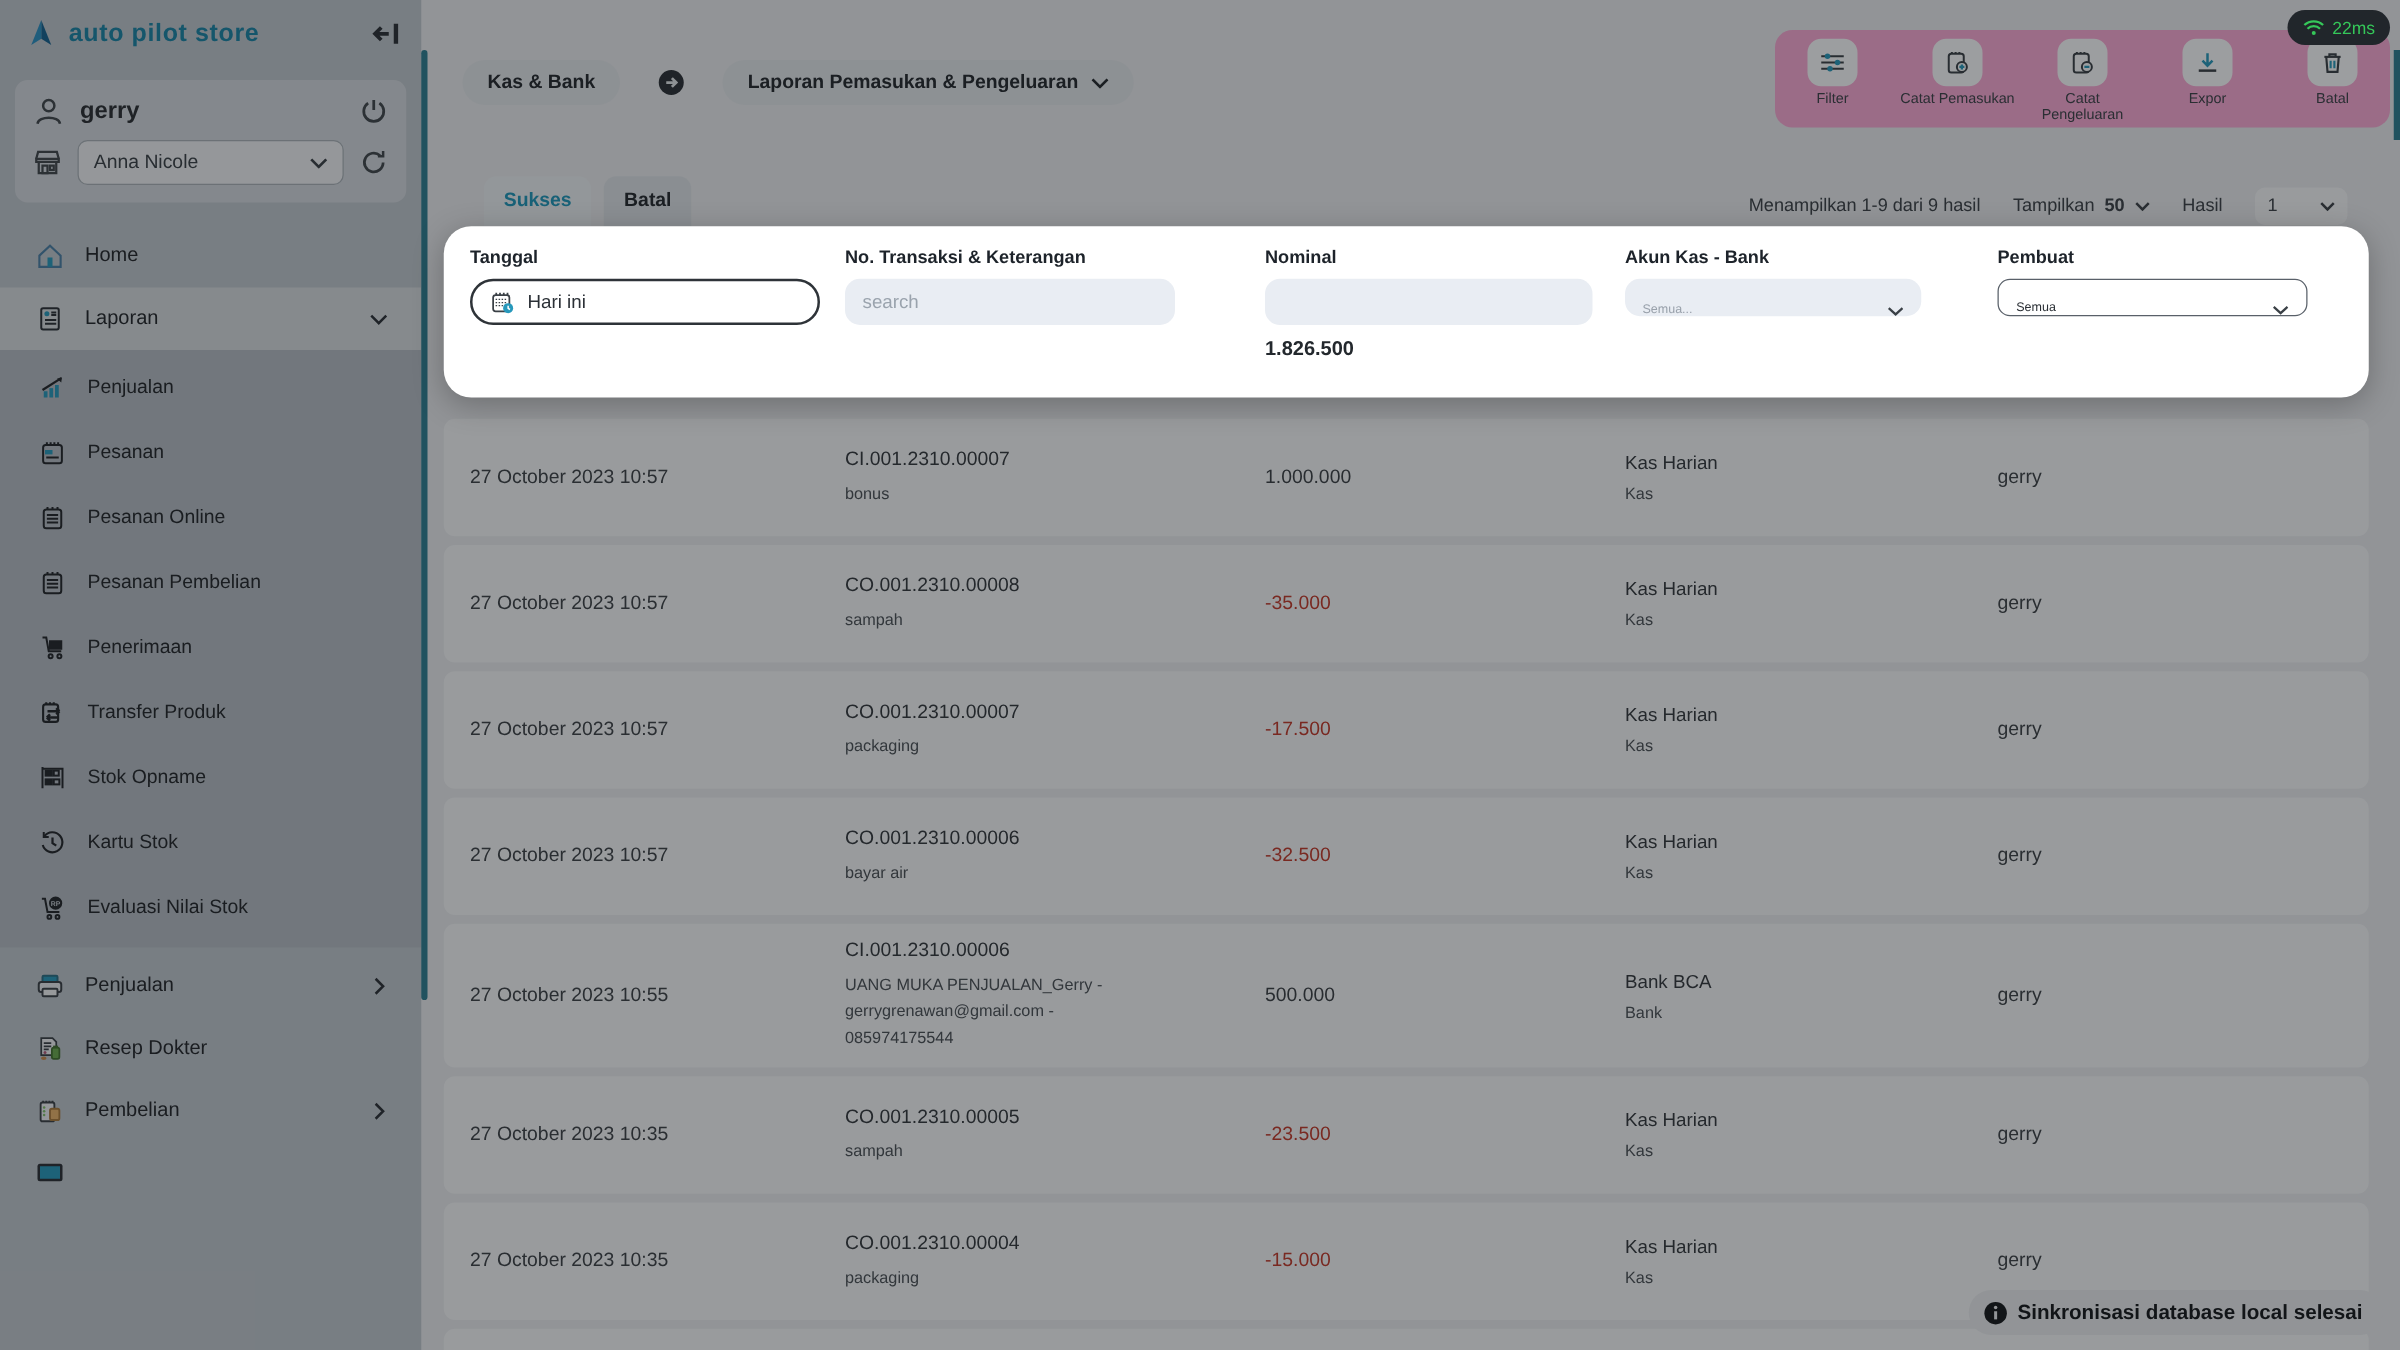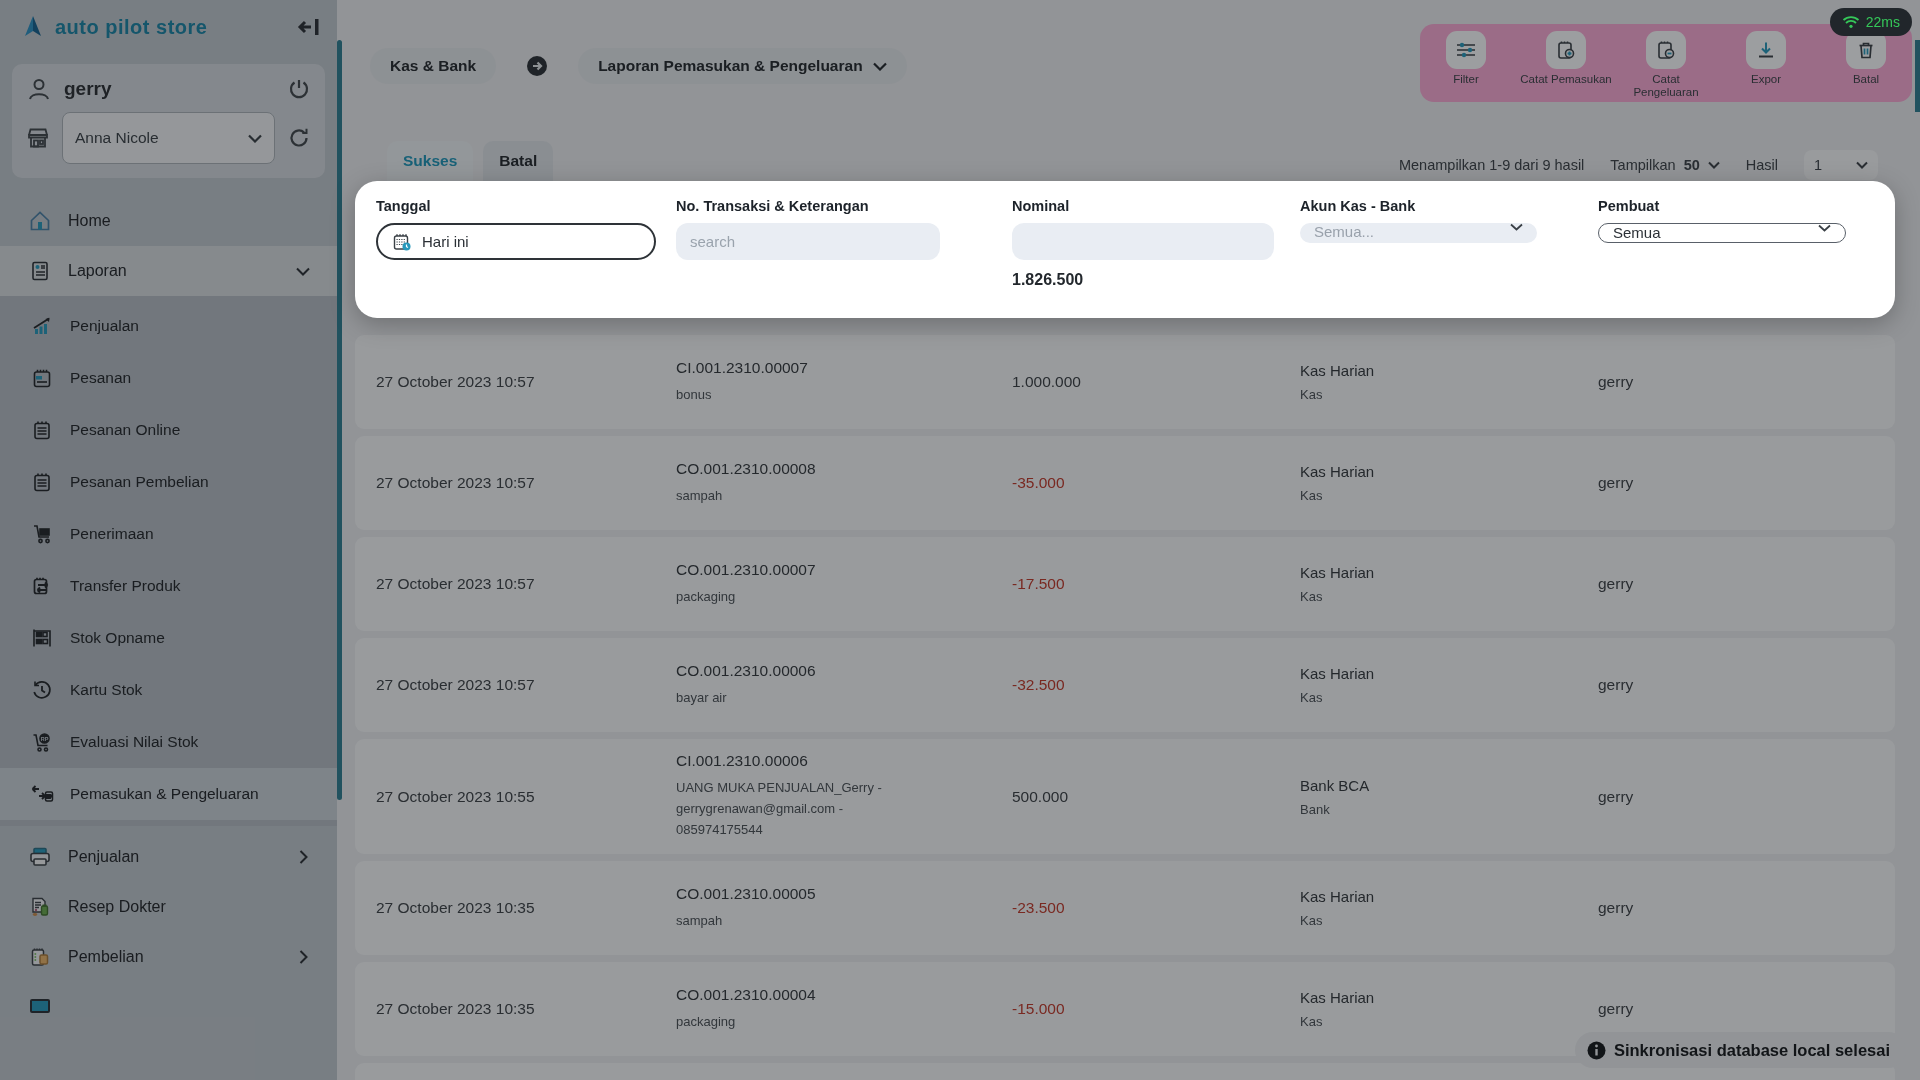--- a/index.html
+++ b/index.html
@@ -9,21 +9,21 @@
   
   .sidebar { position:absolute; left:0; top:0; width:337px; height:1080px; background:#bfc6cd; z-index:1; }
   .logo-row { display:flex; align-items:center; gap:9px; padding:14px 16px 10px 20px; }
   .logo-text { font-size:20px; font-weight:600; letter-spacing:.5px; color:#1a84a6; flex:0 0 auto; }
   .collapse-btn { margin-left:auto; display:flex; align-items:center; }
   .user-card { margin:14px 12px 0 12px; background:#d2d8de; border-radius:10px; padding:12px 14px 14px 14px; }
   .uc-row { display:flex; align-items:center; gap:12px; }
   .uc-row + .uc-row { margin-top:10px; }
   .user-name { font-size:19px; font-weight:bold; color:#2a2e33; }
   .uc-spacer { margin-left:auto; }
-  .store-select { flex:1; display:flex; align-items:center; justify-content:space-between; background:#eef1f4; border:1px solid #aab1b8; border-radius:8px; height:52px; padding:0 12px; font-size:15.5px; color:#3a4046; }
+  .store-select { flex:1; display:flex; align-items:center; justify-content:space-between; background:#eef1f4; border:1px solid #aab1b8; border-radius:8px; height:36px; padding:0 12px; font-size:15.5px; color:#3a4046; }
   .menu { margin-top:18px; }
   .mitem { display:flex; align-items:center; gap:16px; padding:0 22px 0 28px; height:50px; font-size:16px; color:#22262a; cursor:pointer; }
   .mitem.hl { background:#d5dade; }
   .submenu { background:#b4bbc3; padding:4px 0 6px 0; }
   .submenu .mitem { padding-left:30px; height:52px; font-size:15.5px; }
   .mitem.active { background:#c9d0d7; }
   .chev-right, .chev-down { margin-left:auto; }
   .ic { flex:0 0 24px; display:flex; align-items:center; justify-content:center; }
 
   
@@ -54,21 +54,21 @@
   
   .filter-card { position:absolute; left:18px; top:181px; width:1540px; height:137px; background:#ffffff; border-radius:22px; z-index:60; box-shadow:0 6px 24px rgba(0,0,0,.25); }
   .fgrid { display:grid; grid-template-columns:300px 336px 288px 298px 1fr; padding:17px 26px 0 21px; }
   .flabel { font-size:14.5px; font-weight:bold; color:#1d232a; margin-bottom:9px; }
   .date-input { width:280px; height:37px; border:2px solid #2e3338; border-radius:19px; background:#fff; display:flex; align-items:center; gap:10px; padding:0 14px; font-size:15px; color:#2b3036; }
   .gray-input { height:37px; border:none; border-radius:12px; background:#e9edf3; padding:0 14px; font-size:15px; color:#2b3036; font-family:"Liberation Sans",sans-serif; outline:none; }
   .gray-input::placeholder { color:#9aa3ad; }
   .search-input { width:264px; }
   .nominal-input { width:262px; }
   .total { margin-top:11px; font-size:16px; font-weight:bold; color:#23282d; }
-  .sel { height:20px; border-radius:12px; display:flex; align-items:flex-start; justify-content:space-between; padding:0 14px; font-size:15px; cursor:pointer; }
+  .sel { height:30px; border-radius:12px; display:flex; align-items:flex-end; justify-content:space-between; padding:0 14px; font-size:10px; cursor:pointer; }
   .sel-gray { width:237px; background:#e9edf3; color:#99a1ab; }
   .sel-border { width:248px; background:#fff; border:1.5px solid #596069; color:#2b3036; border-radius:10px; }
 
   
   .rows { position:absolute; left:18px; top:335px; width:1540px; }
   .trow { display:grid; grid-template-columns:300px 336px 288px 298px 1fr; align-items:center; background:#f5f7f9; border-radius:9px; min-height:94px; padding-left:21px; margin-bottom:7px; }
   .trow.tall { min-height:115px; }
   .c-date { font-size:15.5px; color:#3c4146; }
   .c-trx .t1 { font-size:15.5px; color:#33383d; margin-bottom:8px; }
   .c-trx .t2 { font-size:13px; color:#4a5056; max-width:218px; line-height:1.6; }
@@ -266,32 +266,20 @@
           <span class="ic">
             <svg width="22" height="22" viewBox="0 0 22 22" fill="none" stroke="#22262a" stroke-width="1.6">
                 <path d="M2.5 4 h2.5 l2 10.5 h9.5"></path>
                 <circle cx="8.5" cy="18.5" r="1.5"></circle>
                 <circle cx="15" cy="18.5" r="1.5"></circle>
                 <circle cx="13.5" cy="7.5" r="4.5" fill="#22262a"></circle>
                 <text x="13.5" y="9.5" font-size="5.5" fill="#bfc6cd" text-anchor="middle" stroke="none" font-family="Liberation Sans,sans-serif" font-weight="bold">RP</text>
               </svg>
           </span>
           <span>Evaluasi Nilai Stok</span>
-        </div>
-        <div class="mitem active">
-          <span class="ic">
-            <svg width="24" height="22" viewBox="0 0 24 22" fill="none" stroke="#22262a" stroke-width="1.8">
-                <path d="M9 6 H2.5 M2.5 6 l3 -3 M2.5 6 l3 3"></path>
-                <path d="M9 13 h6 M15 13 l-3 -3 M15 13 l-3 3"></path>
-                <rect x="15.5" y="9" width="7" height="9" rx="1.5" stroke-width="1.5"></rect>
-                <circle cx="19" cy="13.5" r="2.6" fill="#22262a" stroke="none"></circle>
-                <text x="19" y="15.2" font-size="3.8" fill="#c9d0d7" text-anchor="middle" font-family="Liberation Sans,sans-serif" font-weight="bold">RP</text>
-              </svg>
-          </span>
-          <span>Pemasukan &amp; Pengeluaran</span>
         </div>
       </div>
 
       <div class="mitem" style="margin-top:6px;">
         <span class="ic">
           <svg width="24" height="22" viewBox="0 0 24 22" fill="none" stroke="#3a4046" stroke-width="1.6">
               <rect x="6" y="2.5" width="12" height="5" rx="1" fill="#2798bb" stroke="#2b6e84"></rect>
               <rect x="3" y="7.5" width="18" height="8" rx="2" fill="#e7eaee"></rect>
               <rect x="6" y="13" width="12" height="6" rx="1" fill="#f2f4f6"></rect>
             </svg>

